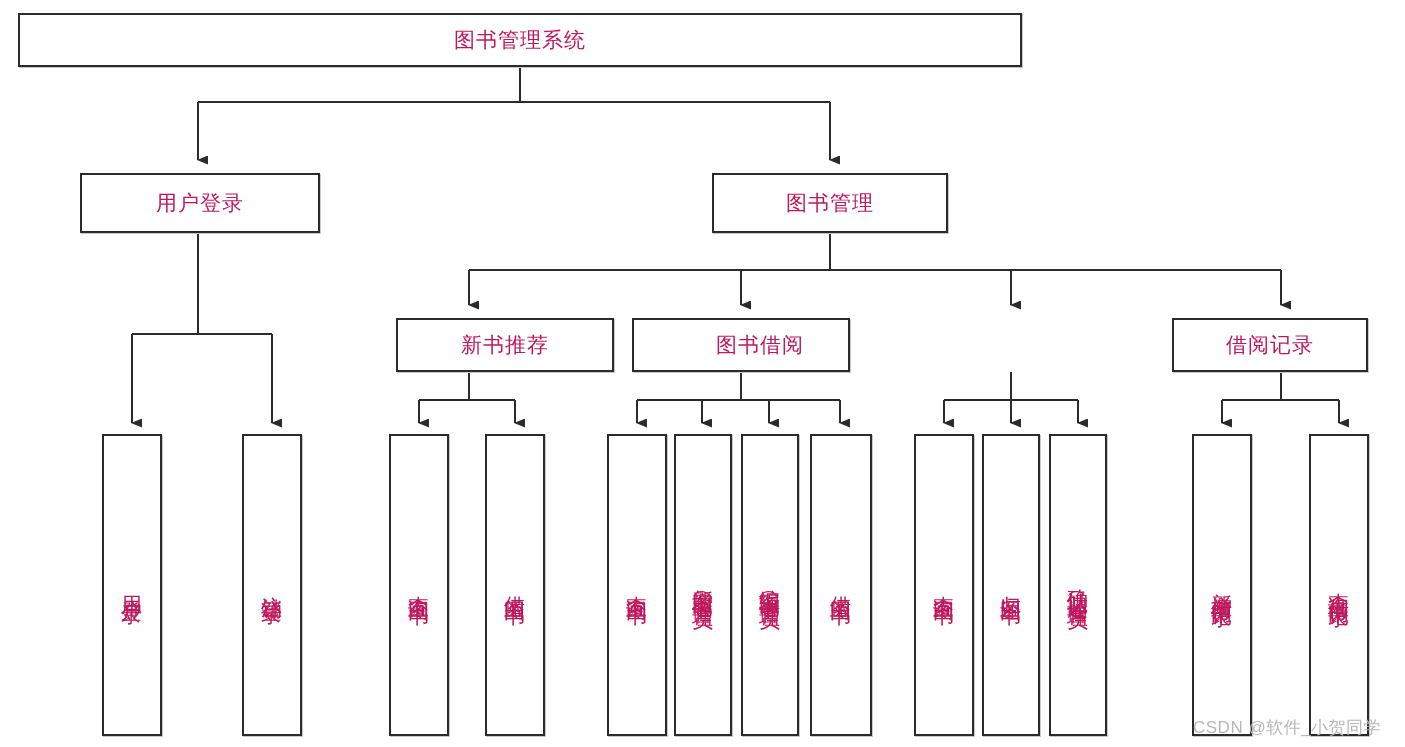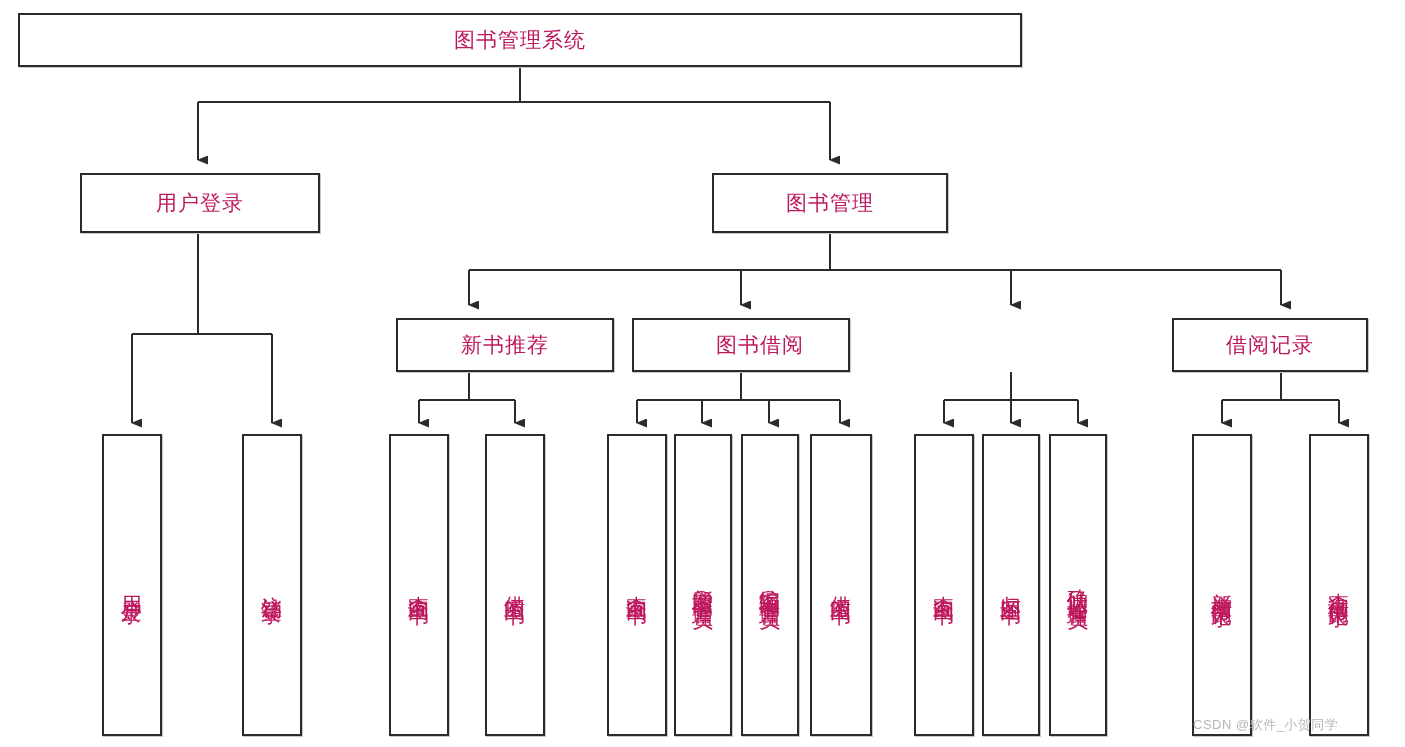--- a/index.html
+++ b/index.html
@@ -54,21 +54,21 @@
     writing-mode: vertical-rl;
     text-orientation: upright;
     white-space: normal;
     letter-spacing: 3px;
     font-size: 21px;
     line-height: 1.0;
     max-height: 100%;
   }
   .watermark {
     position: absolute;
-    font-size: 13px;
+    font-size: 17px;
     color: #b7b7b7;
     letter-spacing: 0.5px;
     white-space: nowrap;
     z-index: 5;
     font-family: "Liberation Sans", "DejaVu Sans", sans-serif;
   }
 </style>
 </head>
 <body>
 

